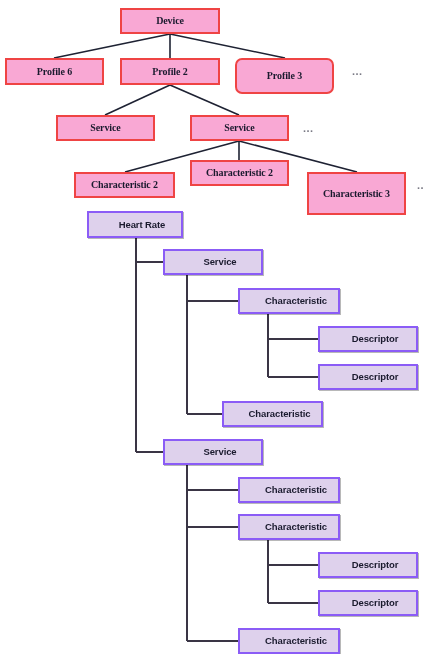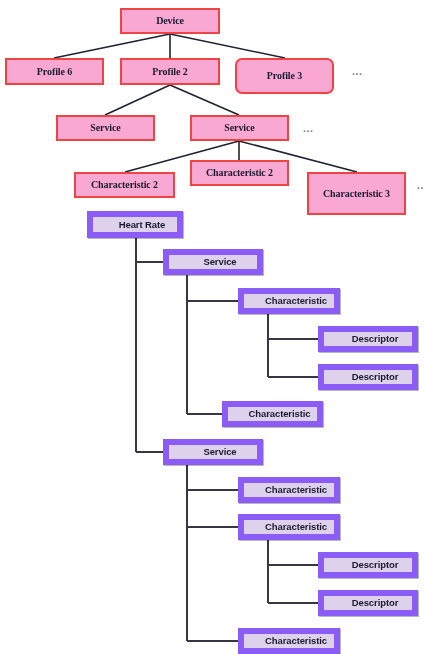--- a/index.html
+++ b/index.html
@@ -44,21 +44,21 @@
     overflow: hidden;
   }
   .node.gatt {
     background: #f9a8d4;
     border: 2px solid #ef4444;
     font-size: 10px;
     font-family: Liberation Serif, serif;
   }
   .node.hr {
     background: #ded1ec;
-    border: 6px solid #8b5cf6;
+    border: 2px solid #8b5cf6;
     font-size: 9.5px;
     box-shadow: 1px 1px 0 rgba(0,0,0,0.28);
     padding-left: 14px;
   }
   .ellipsis {
     position: absolute;
     color: #7a7a85;
     font-size: 11px;
     font-weight: bold;
     line-height: 1;

